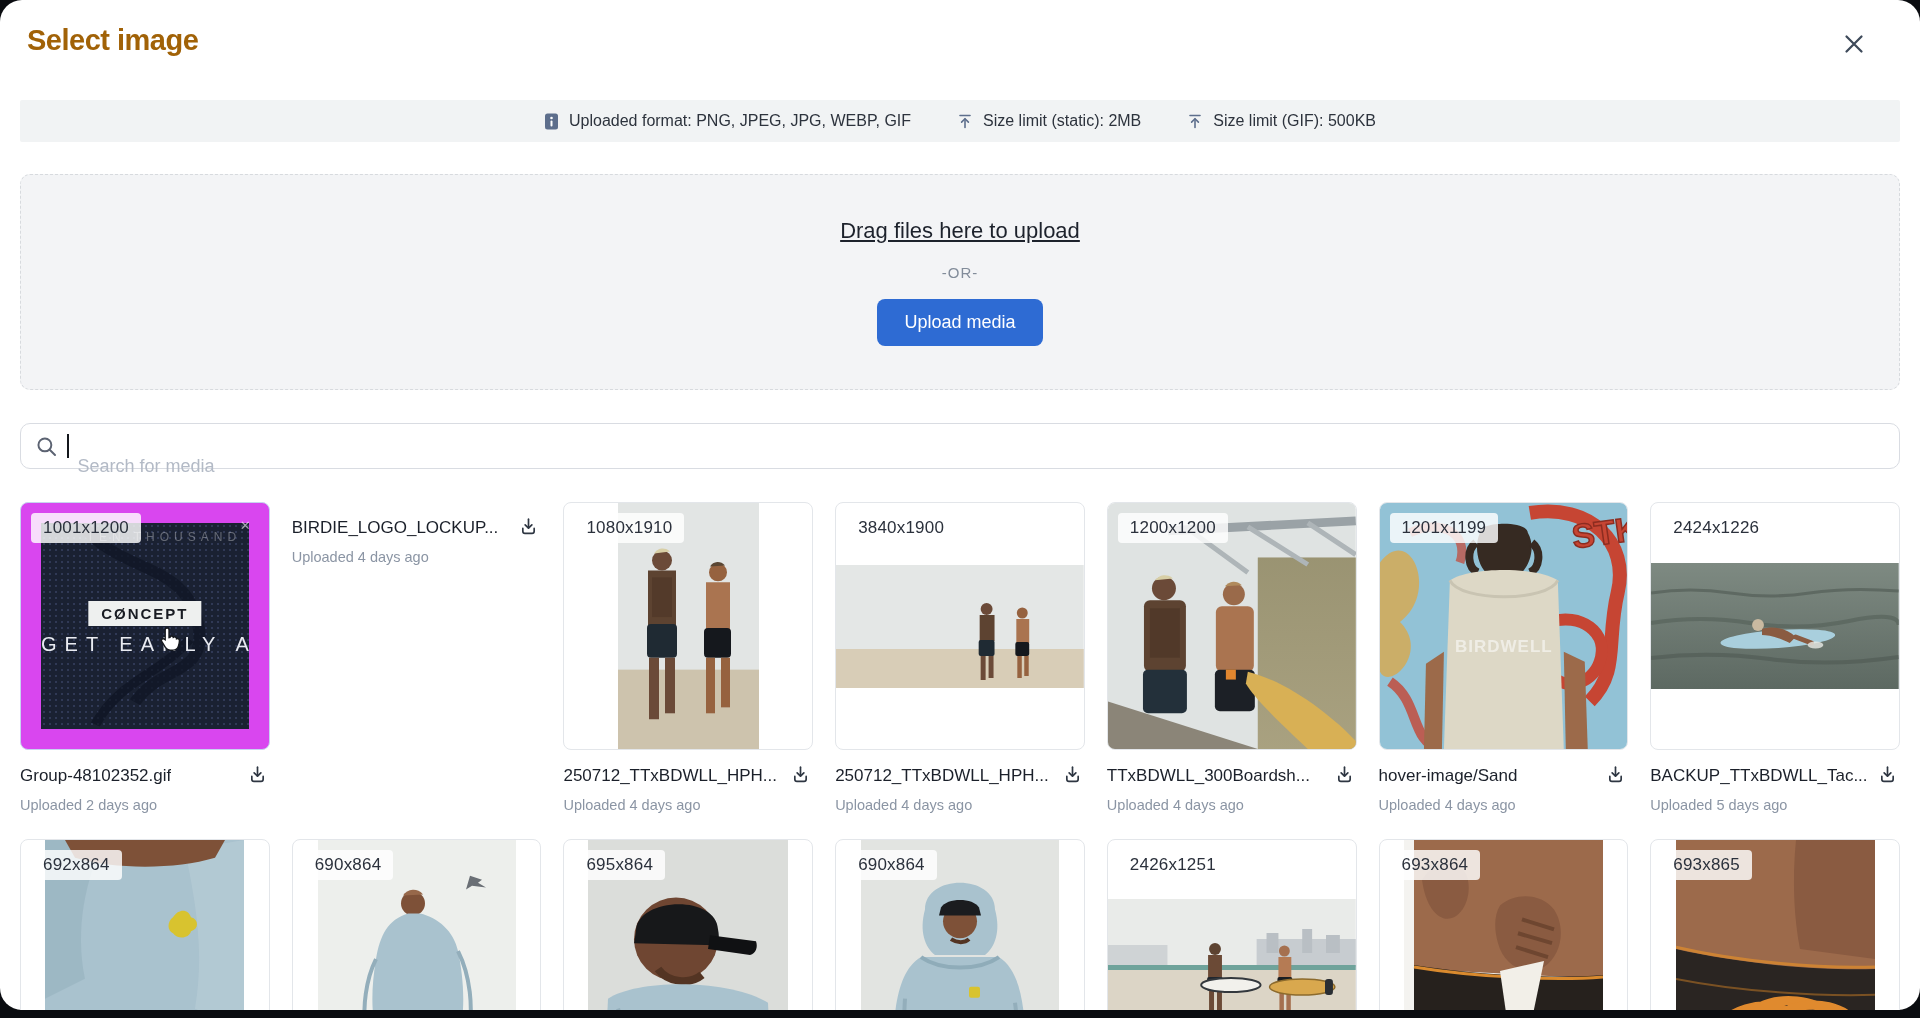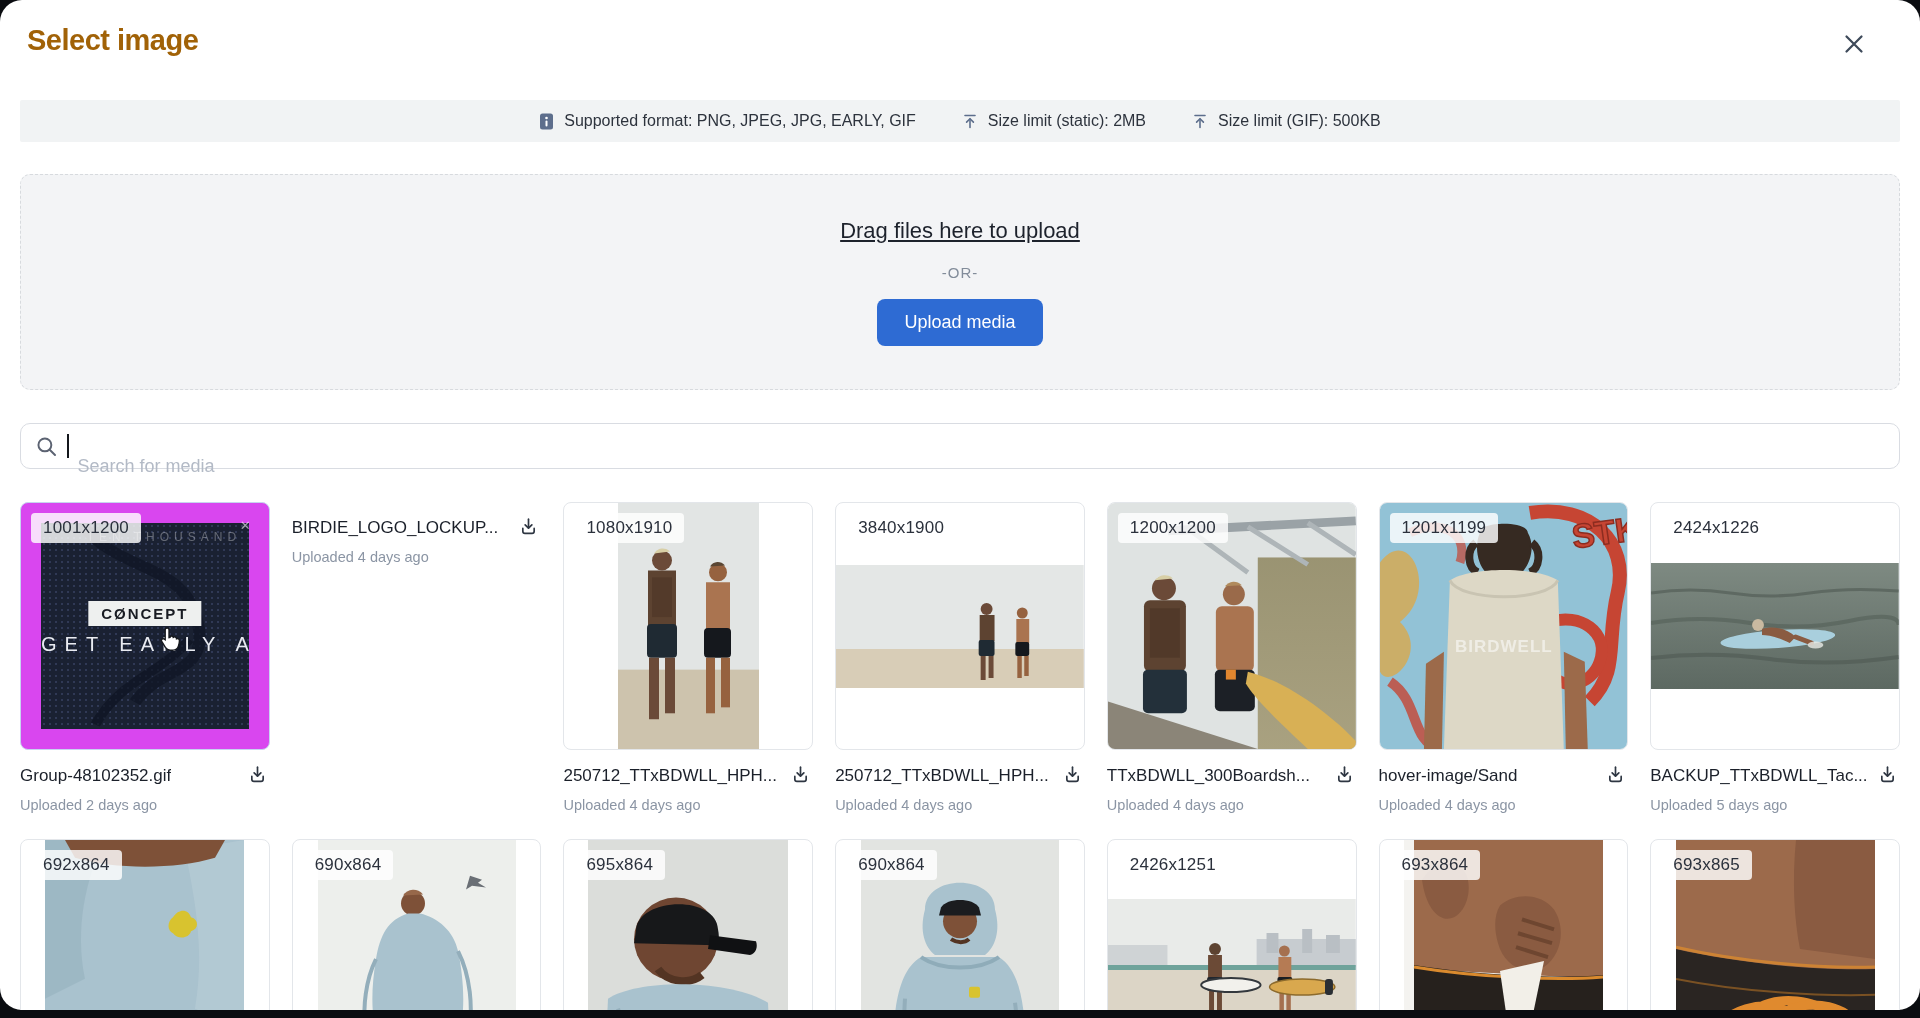--- a/index.html
+++ b/index.html
@@ -159,21 +159,21 @@
     </button>
   </div>
 
   <div class="info-bar">
     <div class="info-item">
       <svg width="15" height="17" viewBox="0 0 15 17">
         <rect x="1" y="0.5" width="13" height="16" rx="2.5" fill="#5d6e8c"></rect>
         <circle cx="7.5" cy="5" r="1.3" fill="#ffffff"></circle>
         <rect x="6.5" y="7.5" width="2" height="6" rx="1" fill="#ffffff"></rect>
       </svg>
-      <span>Supported format: PNG, JPEG, JPG, EARLY, GIF</span>
+      <span>Uploaded format: PNG, JPEG, JPG, WEBP, GIF</span>
     </div>
     <div class="info-item">
       <svg width="16" height="17" viewBox="0 0 16 16" fill="none" stroke="#5d6e8c" stroke-width="1.6" stroke-linecap="round" stroke-linejoin="round">
         <path d="M3 2h10"></path>
           <path d="M8 14V5.5"></path>
           <path d="M4.6 8.6 8 5.2l3.4 3.4"></path>
       </svg>
       <span>Size limit (static): 2MB</span>
     </div>
     <div class="info-item">

